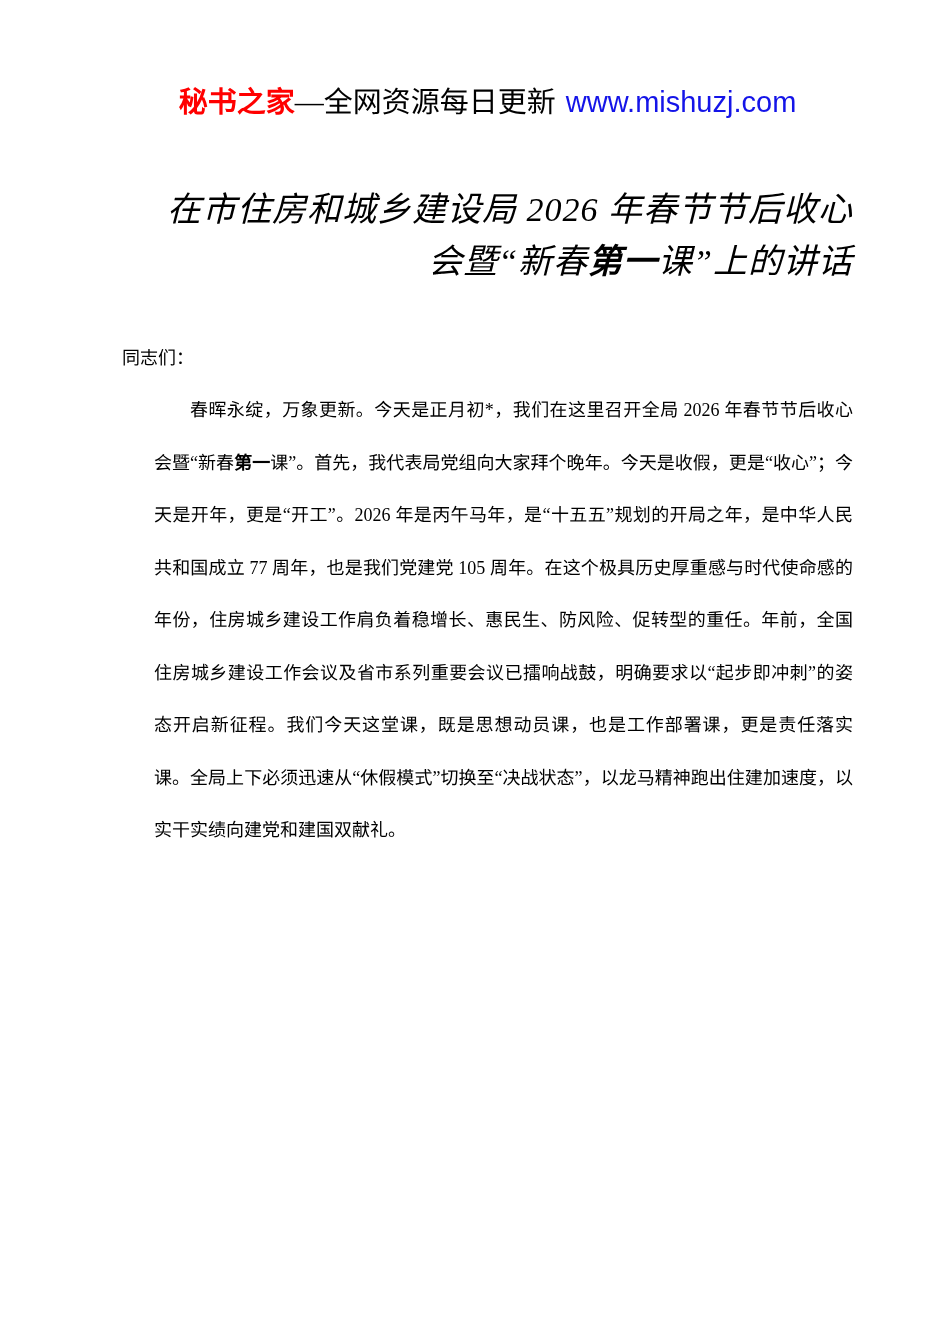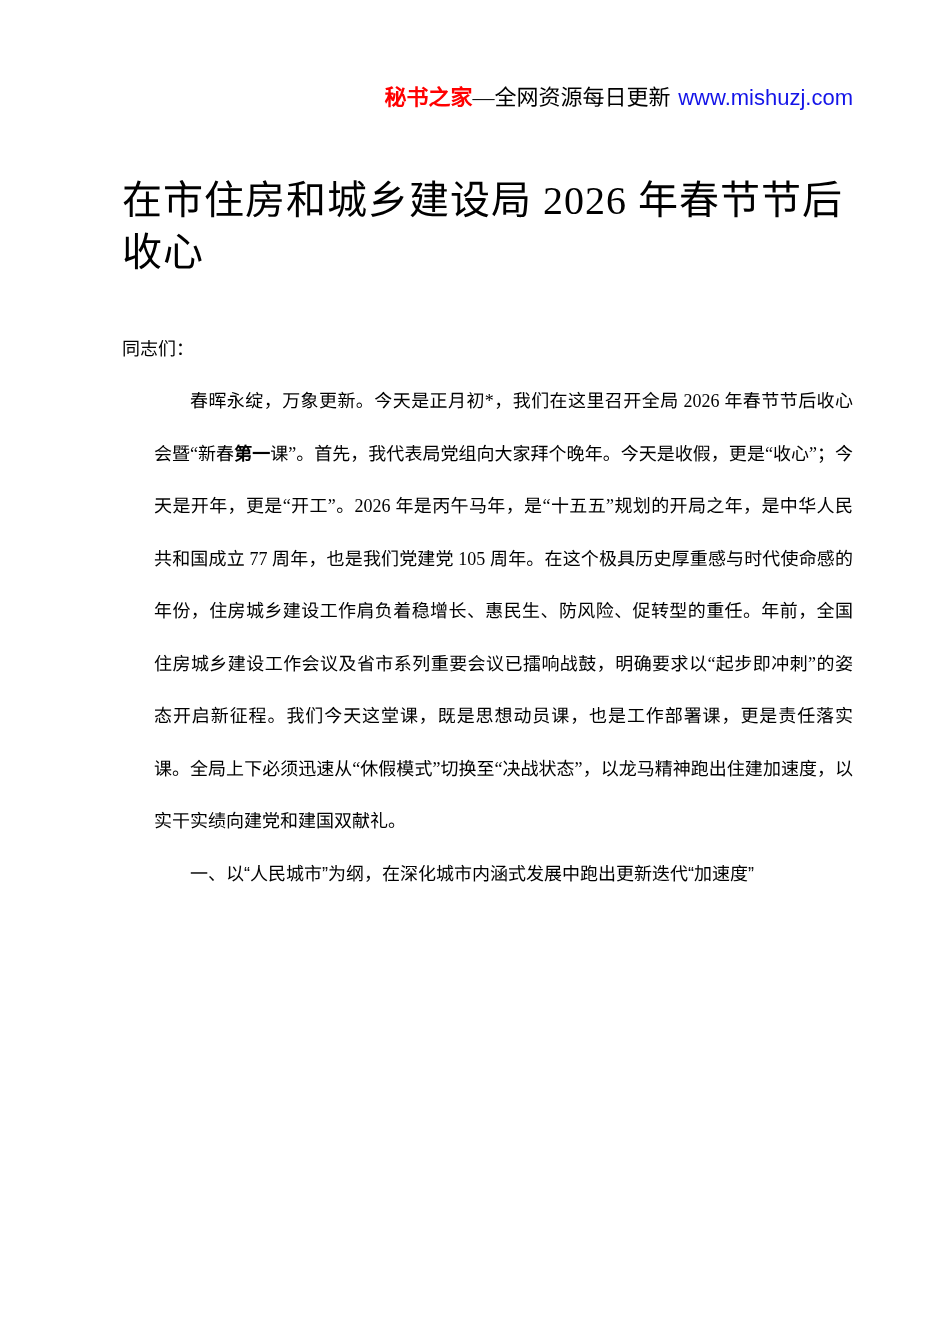--- a/index.html
+++ b/index.html
@@ -15,46 +15,47 @@
   }
   .page {
     box-sizing: border-box;
     width: 950px;
     height: 1344px;
     padding: 84px 97px 40px 122px;
     overflow: hidden;
     background: #ffffff;
   }
   .doc-header {
-    text-align: right;
-    font-size: 22px;
+    text-align: center;
+    font-size: 29px;
     line-height: 1.3;
     white-space: nowrap;
   }
   .brand {
     color: #ff0000;
     font-weight: bold;
   }
   .dash, .tagline {
     color: #000000;
   }
   .url {
     color: #1414e8;
     font-family: "Liberation Sans", "DejaVu Sans", sans-serif;
     text-decoration: none;
     margin-left: 0.35em;
     cursor: pointer;
   }
   .doc-title {
     margin: 62px 0 0 0;
-    font-size: 40px;
+    font-size: 34px;
     font-weight: normal;
-    text-align: left;
+    text-align: right;
     line-height: 52px;
     letter-spacing: 1px;
+    font-style: italic;
   }
   .title-line { display: block; }
   .doc-title b, .doc-body b { font-weight: bold; }
   .doc-body {
     margin-top: 44px;
     font-size: 18px;
     line-height: 52.5px;
     text-align: justify;
   }
   .para { margin: 0; }
@@ -67,21 +68,21 @@
 <body>
 
 <div class="page">
 
   <div class="doc-header">
     <span class="brand">秘书之家</span><span class="dash">—</span><span class="tagline">全网资源每日更新</span><a class="url">www.mishuzj.com</a>
   </div>
 
   <h1 class="doc-title">
     <span class="title-line">在市住房和城乡建设局 2026 年春节节后收心</span>
+    <span class="title-line"><span>会暨“新春</span><b>第一</b><span>课”上的讲话</span></span>
   </h1>
 
   <div class="doc-body">
     <p class="para">同志们：</p>
     <p class="para indent"><span>春晖永绽，万象更新。今天是正月初*，我们在这里召开全局 2026 年春节节后收心会暨“新春</span><b>第一</b><span>课”。首先，我代表局党组向大家拜个晚年。今天是收假，更是“收心”；今天是开年，更是“开工”。2026 年是丙午马年，是“十五五”规划的开局之年，是中华人民共和国成立 77 周年，也是我们党建党 105 周年。在这个极具历史厚重感与时代使命感的年份，住房城乡建设工作肩负着稳增长、惠民生、防风险、促转型的重任。年前，全国住房城乡建设工作会议及省市系列重要会议已擂响战鼓，明确要求以“起步即冲刺”的姿态开启新征程。我们今天这堂课，既是思想动员课，也是工作部署课，更是责任落实课。全局上下必须迅速从“休假模式”切换至“决战状态”，以龙马精神跑出住建加速度，以实干实绩向建党和建国双献礼。</span></p>
-    <p class="para indent heading">一、以“人民城市”为纲，在深化城市内涵式发展中跑出更新迭代“加速度”</p>
   </div>
 
 </div>
 
 </body></html>

